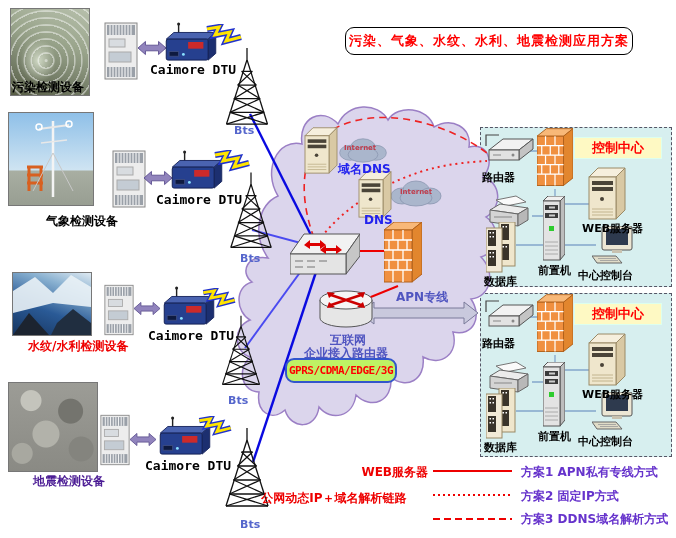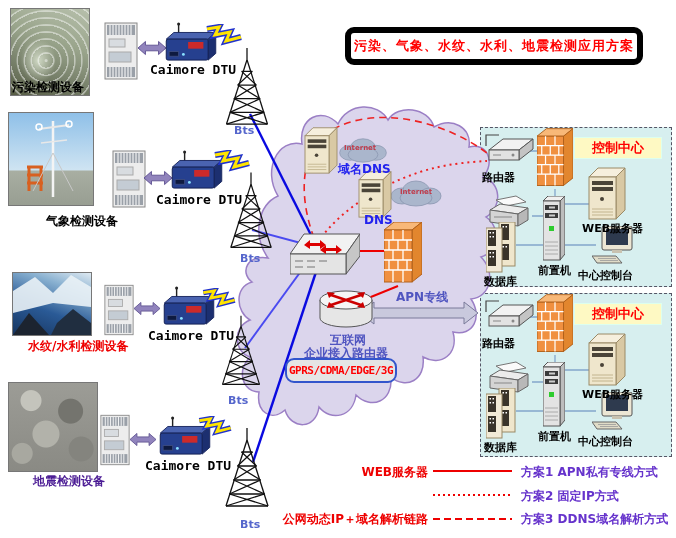--- a/index.html
+++ b/index.html
@@ -4,27 +4,27 @@
 <style>
   html,body{margin:0;padding:0;background:#fff;}
   #canvas{position:relative;width:676px;height:538px;background:#fff;overflow:hidden;
           font-family:"DejaVu Sans",sans-serif;}
   #gfx{position:absolute;left:0;top:0;z-index:2;pointer-events:none;}
   .photo{position:absolute;z-index:1;border:1px solid #777;}
   .ccbox{position:absolute;z-index:1;background:#d7efef;border:1px dashed #556;}
   .lbl{position:absolute;z-index:3;font:bold 12px "DejaVu Sans",sans-serif;white-space:nowrap;color:#000;}
   .mono{font-family:"DejaVu Sans Mono",monospace;}
   .titlebox{position:absolute;z-index:3;left:345px;top:27px;width:286px;height:26px;
-            border:6px solid #000000;border-radius:9px;background:#fff;
+            border:1px solid #000000;border-radius:9px;background:#fff;
             color:#ff0000;font:bold 13px "DejaVu Sans",sans-serif;
             text-align:center;line-height:26px;letter-spacing:1px;white-space:nowrap;}
   .cctitle{position:absolute;z-index:3;width:86px;height:20px;background:#fef9c3;border:1px solid #dfe;
            color:#ff0000;font:bold 13px "DejaVu Sans",sans-serif;text-align:center;line-height:20px;}
   .gprsbox{position:absolute;z-index:3;left:285px;top:358px;width:108px;height:21px;
-           background:#e5e5e5;border:2px solid #3355cc;border-radius:9px;
+           background:#bef264;border:2px solid #3355cc;border-radius:9px;
            color:#ff0000;font:bold 11px "DejaVu Sans Mono",monospace;letter-spacing:-0.5px;
            text-align:center;line-height:21px;white-space:nowrap;}
   .legendL{position:absolute;z-index:3;left:240px;width:188px;text-align:right;
            color:#ee0000;font:bold 12px "DejaVu Sans",sans-serif;white-space:nowrap;}
   .legendR{position:absolute;z-index:3;left:521px;width:154px;
            color:#6633cc;font:bold 12px "DejaVu Sans",sans-serif;white-space:nowrap;}
   .tinynet{position:absolute;z-index:3;font:bold 7px "DejaVu Sans",sans-serif;color:#c03a4a;}
 </style>
 </head>
 <body>
@@ -329,18 +329,18 @@
   <div class="lbl" style="left:578px;top:268px;font-size:11px;">中心控制台</div>
 
   <div class="cctitle" style="left:574px;top:303px;">控制中心</div>
   <div class="lbl" style="left:482px;top:336px;font-size:11px;">路由器</div>
   <div class="lbl" style="left:538px;top:429px;font-size:11px;">前置机</div>
   <div class="lbl" style="left:582px;top:387px;font-size:11px;">WEB服务器</div>
   <div class="lbl" style="left:484px;top:440px;font-size:11px;">数据库</div>
   <div class="lbl" style="left:578px;top:434px;font-size:11px;">中心控制台</div>
 
   <div class="legendL" style="top:464px;">WEB服务器</div>
-  <div class="legendL" style="top:511px;">公网动态IP＋域名解析链路</div>
+  <div class="legendL" style="top:490px;text-align:center;">公网动态IP＋域名解析链路</div>
   <div class="legendR" style="top:464px;">方案1 APN私有专线方式</div>
   <div class="legendR" style="top:488px;">方案2 固定IP方式</div>
   <div class="legendR" style="top:511px;">方案3 DDNS域名解析方式</div>
 
 </div>
 
 </body></html>

